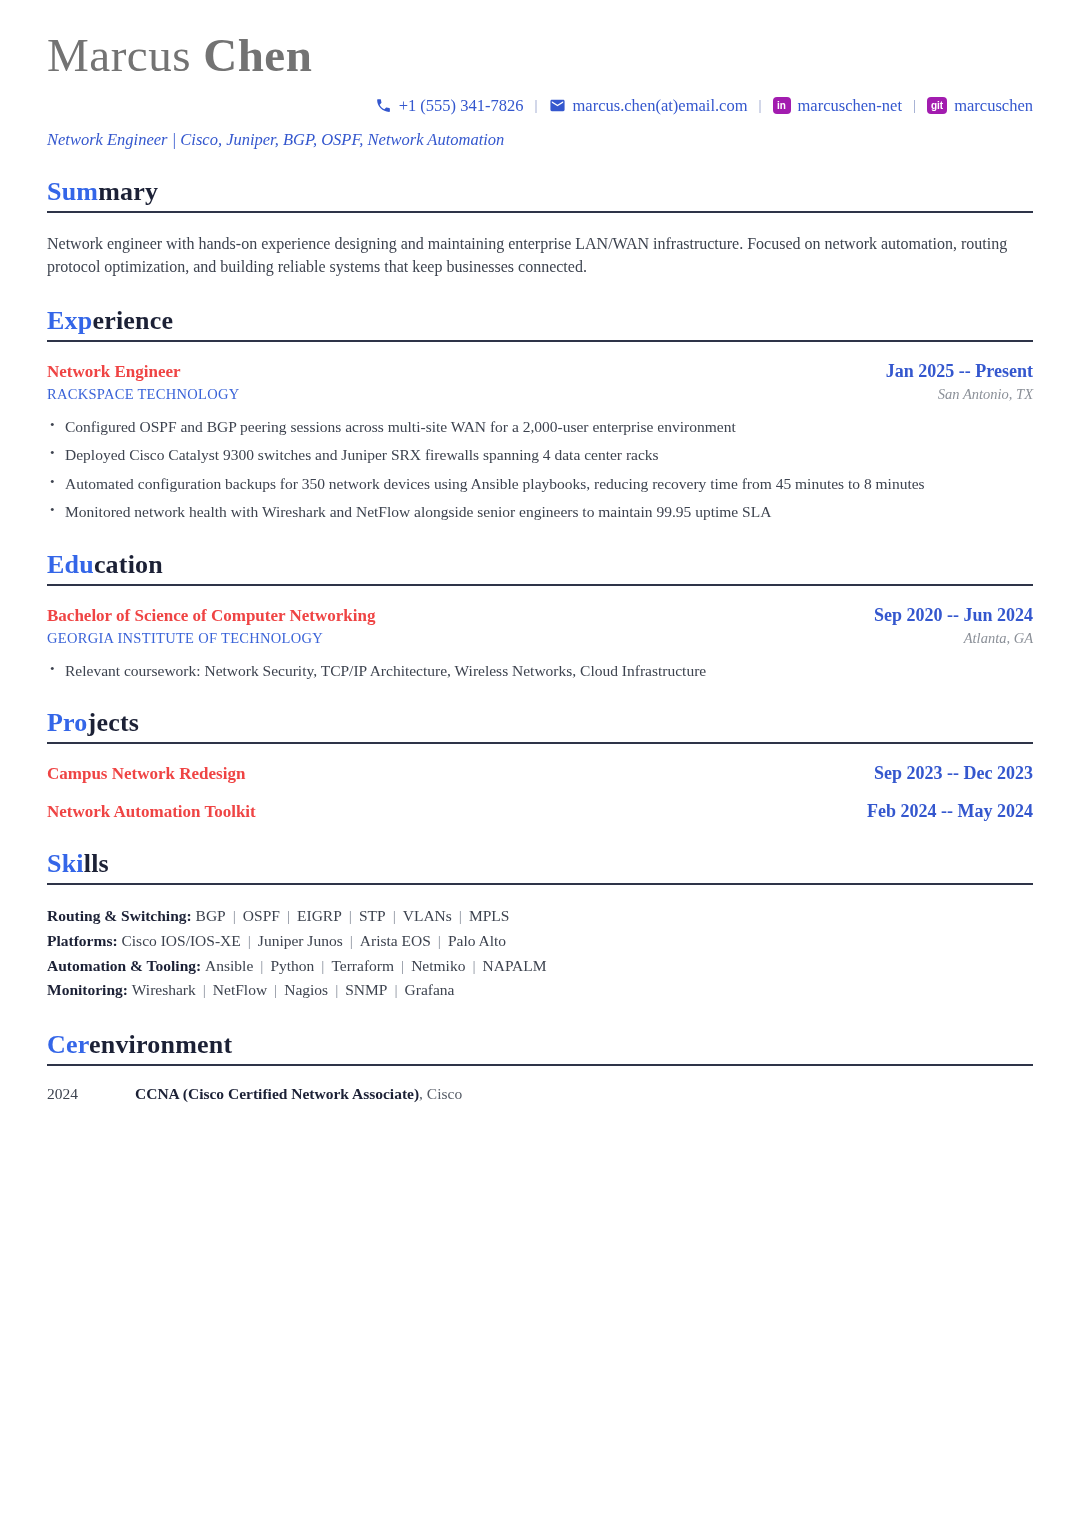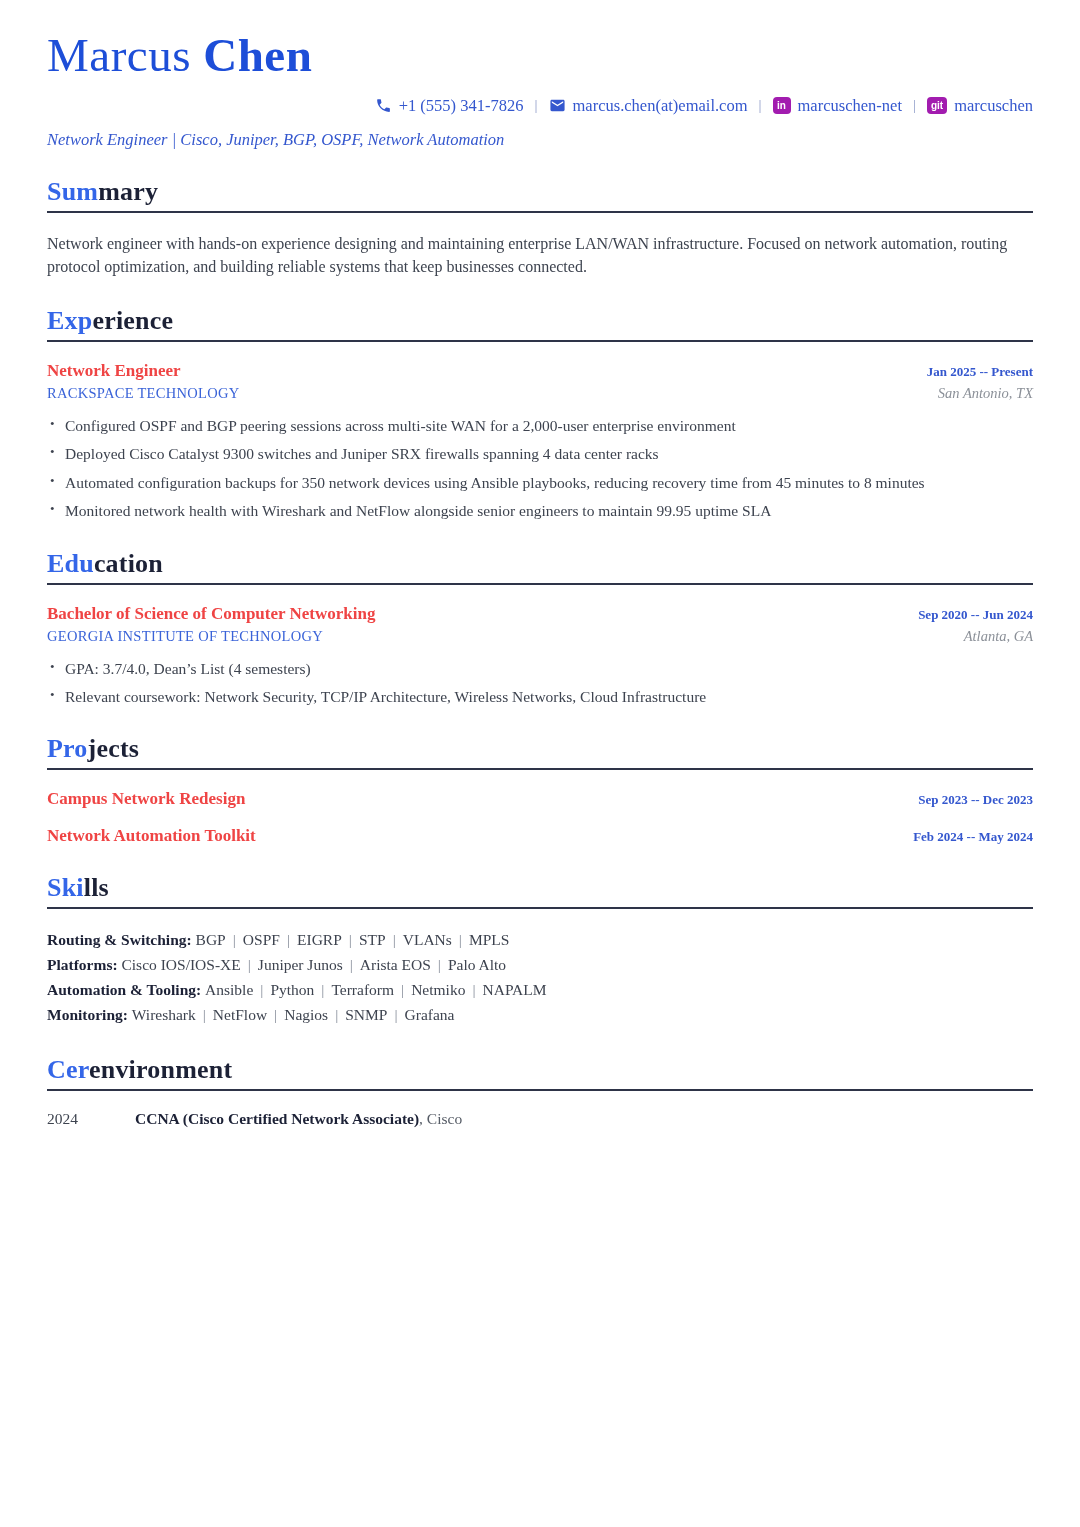--- a/index.html
+++ b/index.html
@@ -6,21 +6,21 @@
   html,body { background:#ffffff; }
   body {
     width:1080px; height:1527px;
     font-family:"Liberation Serif","DejaVu Serif",serif;
     color:#3d434f;
     position:relative;
   }
   .page { padding:30px 47px 0 47px; }
 
   
-  .name { font-size:47px; color:#1d4ed8; line-height:1.08; letter-spacing:.5px; }
+  .name { font-size:47px; color:#737373; line-height:1.08; letter-spacing:.5px; }
   .name .first { font-weight:400; }
   .name .last  { font-weight:700; }
 
   .contact-row {
     display:flex; align-items:center; gap:11px;
     margin-top:15px; font-size:16.5px; color:#3457ce;justify-content:flex-end;
   }
   .contact-item { display:inline-flex; align-items:center; gap:7px; color:#3457ce; text-decoration:none; }
   .contact-sep { color:#8e9cc9; font-size:15px; }
   .cicon { width:17px; height:17px; display:inline-block; }
@@ -37,21 +37,21 @@
   .section { margin-top:27px; }
   .sec-head { font-size:26px; font-weight:700; color:#1c2136; letter-spacing:.2px; }
   .sec-head .ac { color:#3466e8; }
   .sec-rule { border-bottom:2.5px solid #2e3448; margin-top:4px; }
   .sec-body { margin-top:19px; }
 
   .summary-text { font-size:16px; line-height:1.48; color:#3d434f; }
 
   .entry-head { display:flex; justify-content:space-between; align-items:baseline; }
   .entry-title { font-weight:700; font-size:17px; color:#ef4444; }
-  .entry-date { color:#3457ce; font-weight:600; font-size:13px; }
+  .entry-date { color:#3457ce; font-weight:600; font-size:18px; }
   .entry-sub { display:flex; justify-content:space-between; align-items:baseline; margin-top:4px; }
   .entry-org { color:#3a63d8; font-size:14.5px; letter-spacing:.3px; }
   .entry-loc { color:#8b9098; font-style:italic; font-size:14.5px; }
 
   ul.bullets { list-style:none; margin-top:13px; }
   ul.bullets li {
     position:relative; padding-left:18px; margin:7px 0;
     font-size:15.5px; line-height:1.38; color:#3d434f;
   }
   ul.bullets li::before {
@@ -153,21 +153,20 @@
     <div class="sec-body">
       <div class="entry-head">
         <span class="entry-title">Bachelor of Science of Computer Networking</span>
         <span class="entry-date">Sep 2020 -- Jun 2024</span>
       </div>
       <div class="entry-sub">
         <span class="entry-org">GEORGIA INSTITUTE OF TECHNOLOGY</span>
         <span class="entry-loc">Atlanta, GA</span>
       </div>
       <ul class="bullets">
-          <li>GPA: 3.7/4.0, Dean’s List (4 semesters)</li>
           <li>Relevant coursework: Network Security, TCP/IP Architecture, Wireless Networks, Cloud Infrastructure</li>
         </ul>
     </div>
   </div>
 
   <div class="section">
     <div class="sec-head">
       <span class="ac">Pro</span><span>jects</span>
     </div>
     <div class="sec-rule"></div>

